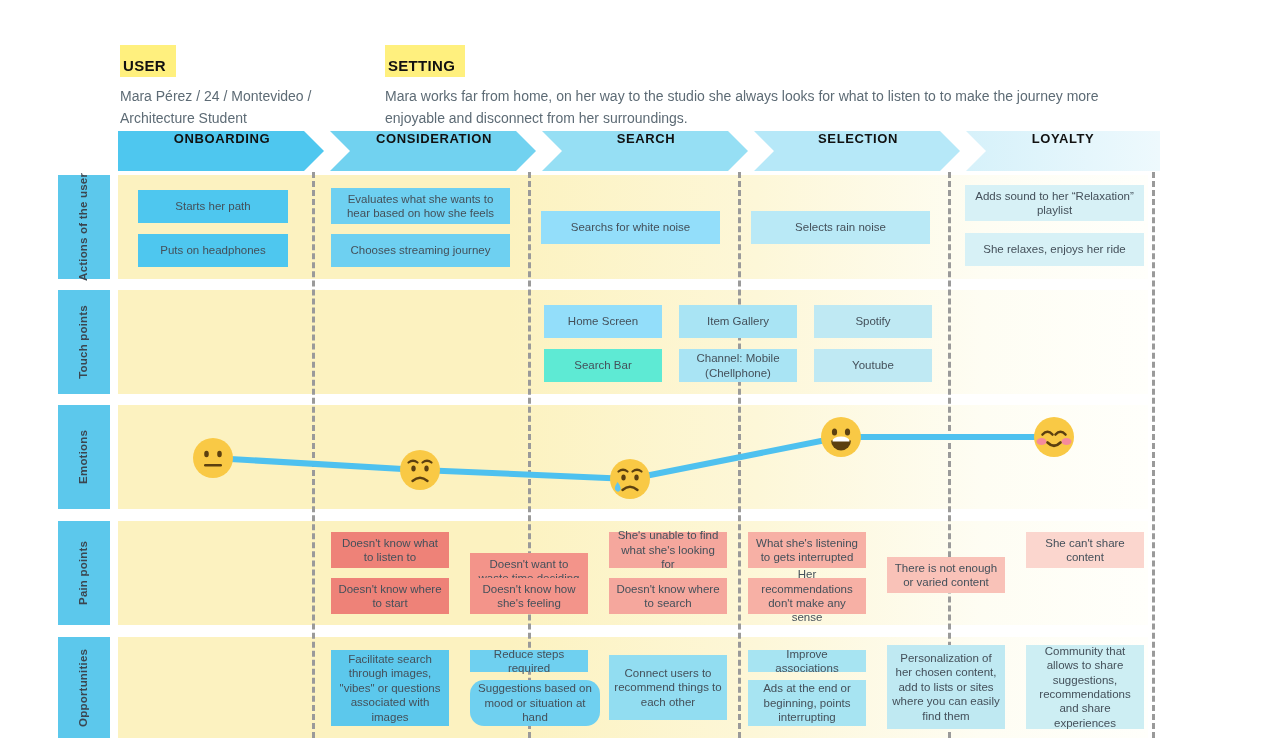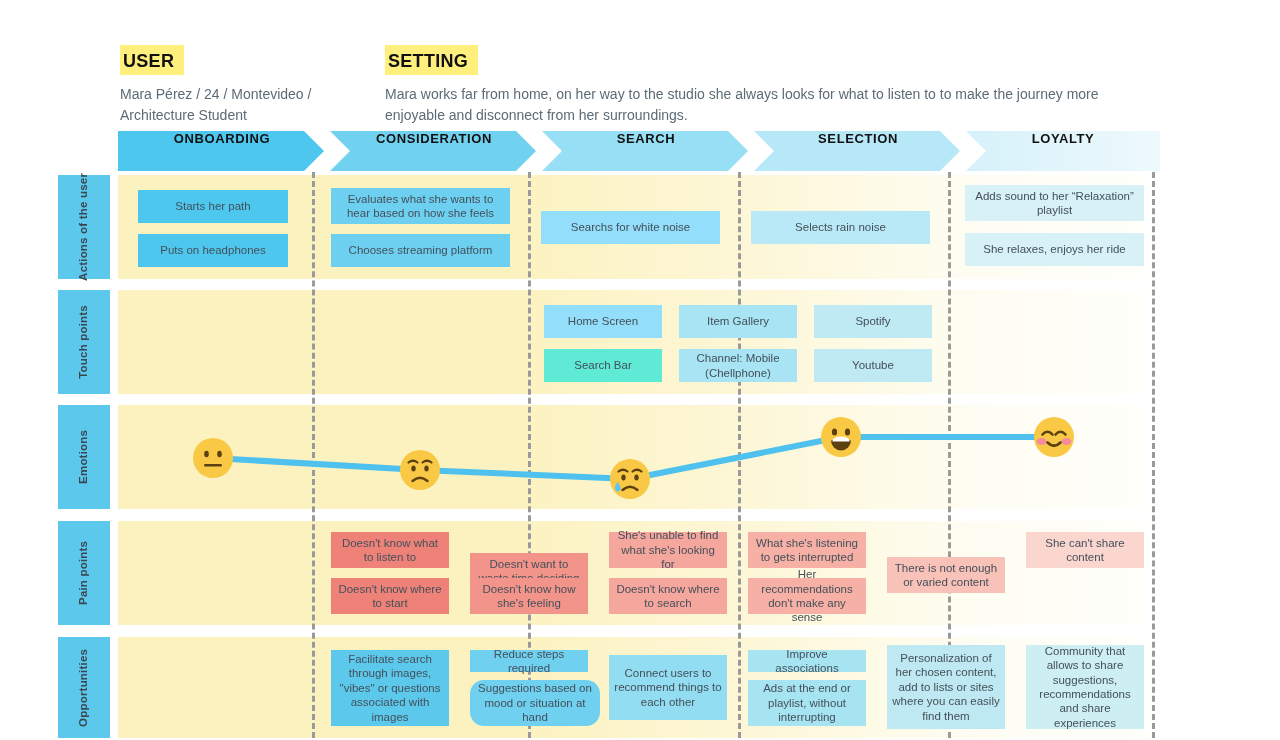--- a/index.html
+++ b/index.html
@@ -10,24 +10,24 @@
     color:#44505a;
     overflow:hidden;
     position:relative;
   }
   .canvas{position:absolute;left:0;top:0;width:1280px;height:740px;}
 
   
   .hdr{position:absolute;}
   .hdr-title{
     display:inline-block;
-    font-size:18px;font-weight:bold;color:#111;
+    font-size:15px;font-weight:bold;color:#111;
     letter-spacing:.3px;
     background:#fff07e;
-    padding:6px 10px 3px 3px;
+    padding:12px 10px 3px 3px;
     line-height:1.15;
   }
   .hdr-body{
     font-size:14px;color:#5d6b75;line-height:1.55;
     margin-top:9px;
   }
 
   
   .stages{position:absolute;left:118px;top:131px;width:1042px;height:40px;}
   .stage{
@@ -170,21 +170,21 @@
   <div class="vsep" style="left:312px;"></div>
   <div class="vsep" style="left:528px;"></div>
   <div class="vsep" style="left:738px;"></div>
   <div class="vsep" style="left:948px;"></div>
   <div class="vsep" style="left:1152px;"></div>
 
   <div class="card" style="left:138px;top:190px;width:150px;height:33px;background:#4ec7ef;">Starts her path</div>
   <div class="card" style="left:138px;top:234px;width:150px;height:33px;background:#4ec7ef;">Puts on headphones</div>
 
   <div class="card" style="left:331px;top:188px;width:179px;height:36px;background:#6ed0f1;">Evaluates what she wants to hear based on how she feels</div>
-  <div class="card" style="left:331px;top:234px;width:179px;height:33px;background:#6ed0f1;">Chooses streaming platform</div>
+  <div class="card" style="left:331px;top:234px;width:179px;height:33px;background:#6ed0f1;">Chooses streaming journey</div>
 
   <div class="card" style="left:541px;top:211px;width:179px;height:33px;background:#93defa;">Searchs for white noise</div>
 
   <div class="card" style="left:751px;top:211px;width:179px;height:33px;background:#b9e9f6;">Selects rain noise</div>
 
   <div class="card" style="left:965px;top:185px;width:179px;height:36px;background:#d7f1f6;">Adds sound to her “Relaxation” playlist</div>
   <div class="card" style="left:965px;top:233px;width:179px;height:33px;background:#d7f1f6;">She relaxes, enjoys her ride</div>
 
   <div class="card" style="left:544px;top:305px;width:118px;height:33px;background:#93defa;">Home Screen</div>
   <div class="card" style="left:544px;top:349px;width:118px;height:33px;background:#5eead4;">Search Bar</div>
@@ -269,19 +269,19 @@
   <div class="card" style="left:1026px;top:532px;width:118px;height:36px;background:#fbd6ce;">She can't share content</div>
 
   <div class="card" style="left:331px;top:650px;width:118px;height:76px;background:#5cc8ec;">Facilitate search through images, "vibes" or questions associated with images</div>
 
   <div class="card" style="left:470px;top:650px;width:118px;height:22px;background:#6fd0f0;">Reduce steps required</div>
   <div class="card" style="left:470px;top:680px;width:130px;height:46px;background:#6fd0f0;border-radius:14px;">Suggestions based on mood or situation at hand</div>
 
   <div class="card" style="left:609px;top:655px;width:118px;height:65px;background:#92ddf1;">Connect users to recommend things to each other</div>
 
   <div class="card" style="left:748px;top:650px;width:118px;height:22px;background:#a7e4f2;">Improve associations</div>
-  <div class="card" style="left:748px;top:680px;width:118px;height:46px;background:#a7e4f2;">Ads at the end or playlist, without interrupting</div>
+  <div class="card" style="left:748px;top:680px;width:118px;height:46px;background:#a7e4f2;">Ads at the end or beginning, points interrupting</div>
 
   <div class="card" style="left:887px;top:645px;width:118px;height:84px;background:#bfe9f2;">Personalization of her chosen content, add to lists or sites where you can easily find them</div>
 
   <div class="card" style="left:1026px;top:645px;width:118px;height:84px;background:#cdeef3;">Community that allows to share suggestions, recommendations and share experiences</div>
 
 </div>
 
 </body></html>

